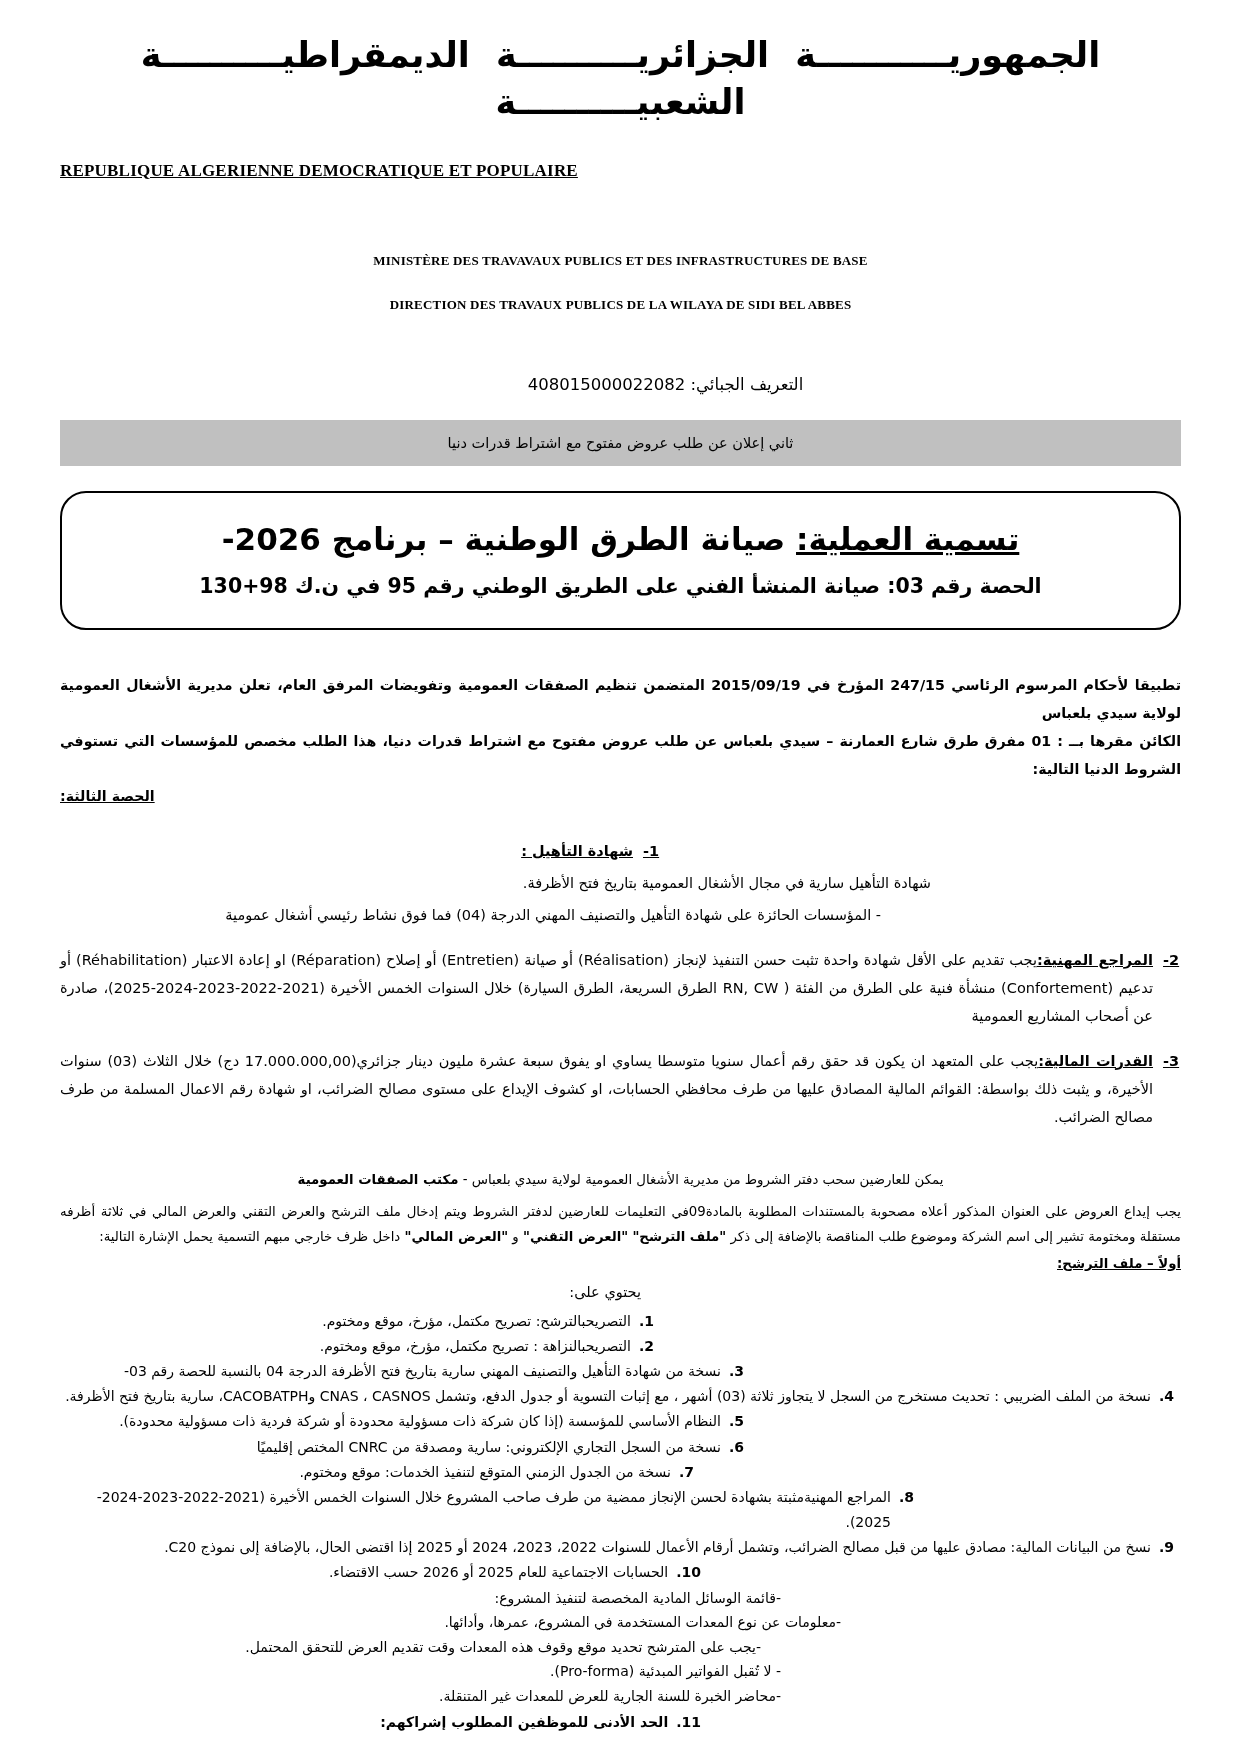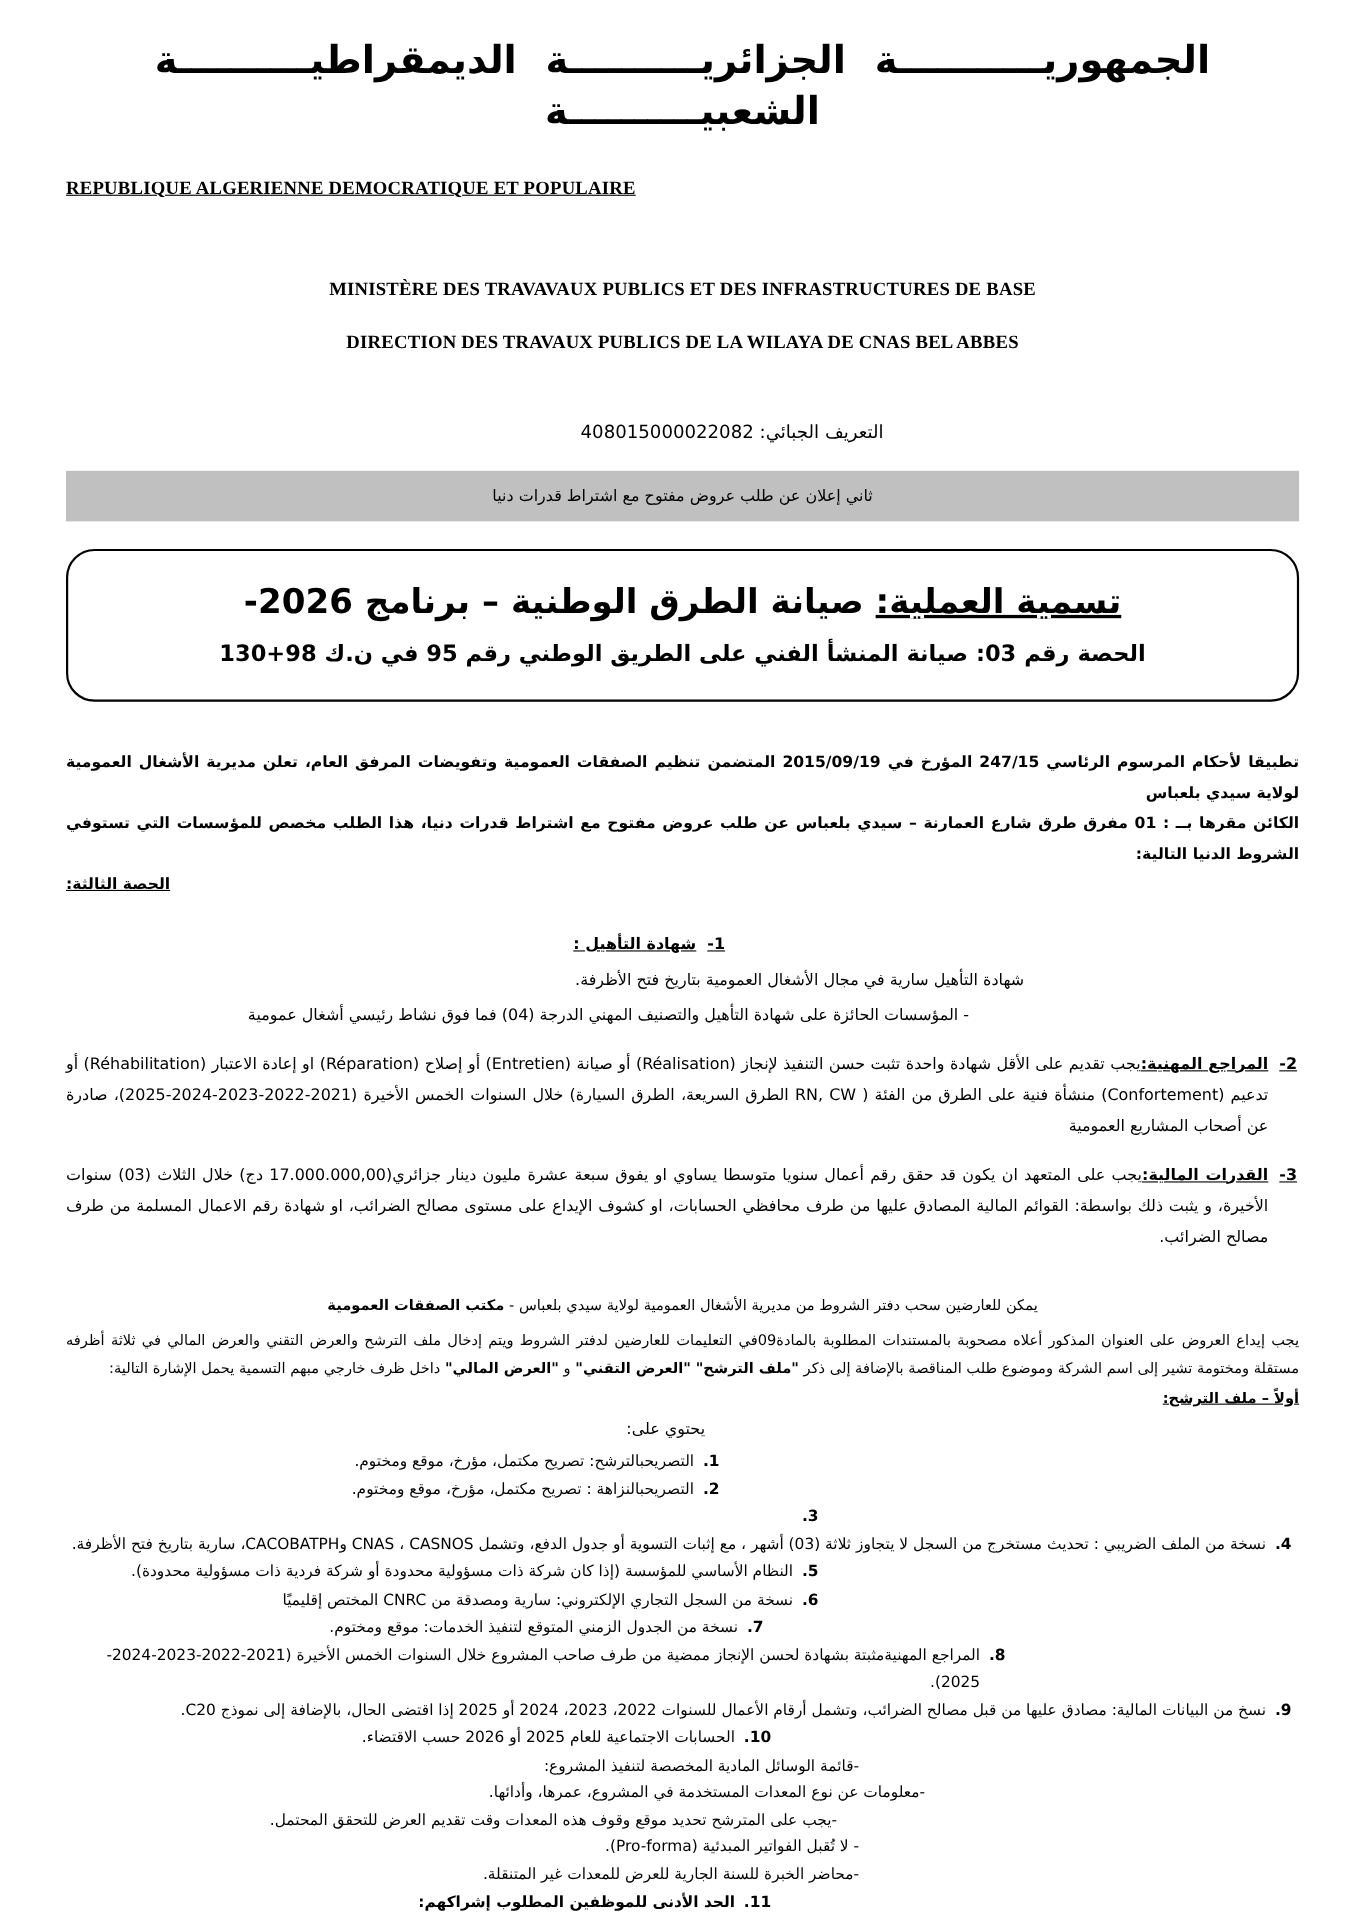--- a/index.html
+++ b/index.html
@@ -40,21 +40,21 @@
     font-size: 17px;
     text-decoration: underline;
     margin-top: 34px;
     letter-spacing: .2px;
   }
   .ministry {
     direction: ltr;
     text-align: center;
     font-family: "Liberation Serif", "DejaVu Serif", serif;
     font-weight: 700;
-    font-size: 17px;
+    font-size: 13px;
     letter-spacing: .2px;
   }
   .ministry.l1 { margin-top: 72px; }
   .ministry.l2 { margin-top: 28px; }
 
   .taxid {
     direction: rtl;
     text-align: center;
     font-family: "DejaVu Sans", sans-serif;
     font-size: 16.5px;
@@ -192,21 +192,21 @@
 </head>
 <body>
 
 <div class="page">
 
   <div class="hdr-ar">الجمهوريـــــــــــة الجزائريــــــــــة الديمقراطيــــــــــة الشعبيــــــــــة</div>
 
   <div class="hdr-fr">REPUBLIQUE ALGERIENNE DEMOCRATIQUE ET POPULAIRE</div>
 
   <div class="ministry l1">MINISTÈRE  DES TRAVAVAUX PUBLICS  ET DES INFRASTRUCTURES DE BASE</div>
-  <div class="ministry l2">DIRECTION DES TRAVAUX PUBLICS DE LA WILAYA DE CNAS BEL ABBES</div>
+  <div class="ministry l2">DIRECTION DES TRAVAUX PUBLICS DE LA WILAYA DE SIDI BEL ABBES</div>
 
   <div class="taxid">التعريف الجبائي: 408015000022082</div>
 
   <div class="banner">
     <span>ثاني إعلان عن طلب عروض مفتوح مع اشتراط قدرات دنيا</span>
   </div>
 
   <div class="titlebox">
     <div class="t1">
       <u>تسمية العملية:</u><span> صيانة الطرق الوطنية – برنامج 2026-</span>
@@ -271,20 +271,21 @@
       <div class="li-txt">التصريحبالترشح: تصريح  مكتمل، مؤرخ، موقع ومختوم.</div>
     </div>
 
     <div class="li short indent5">
       <div class="li-num">2.</div>
       <div class="li-txt">التصريحبالنزاهة : تصريح مكتمل، مؤرخ، موقع ومختوم.</div>
     </div>
 
     <div class="li short indent3">
       <div class="li-num">3.</div>
+      <div class="li-txt">نسخة من شهادة التأهيل والتصنيف المهني سارية بتاريخ فتح الأظرفة  الدرجة  04  بالنسبة للحصة رقم 03-</div>
     </div>
 
     <div class="li">
       <div class="li-num">4.</div>
       <div class="li-txt">نسخة من الملف الضريبي : تحديث مستخرج من السجل لا يتجاوز ثلاثة (03) أشهر ، مع إثبات التسوية أو جدول الدفع، وتشمل CNAS ، CASNOS وCACOBATPH، سارية بتاريخ فتح الأظرفة.</div>
     </div>
 
     <div class="li short indent3">
       <div class="li-num">5.</div>
       <div class="li-txt">النظام الأساسي للمؤسسة (إذا كان شركة ذات مسؤولية محدودة أو شركة فردية ذات مسؤولية محدودة).</div>

